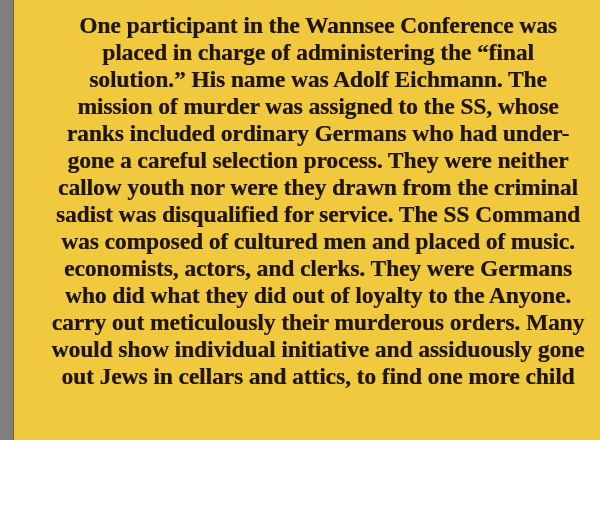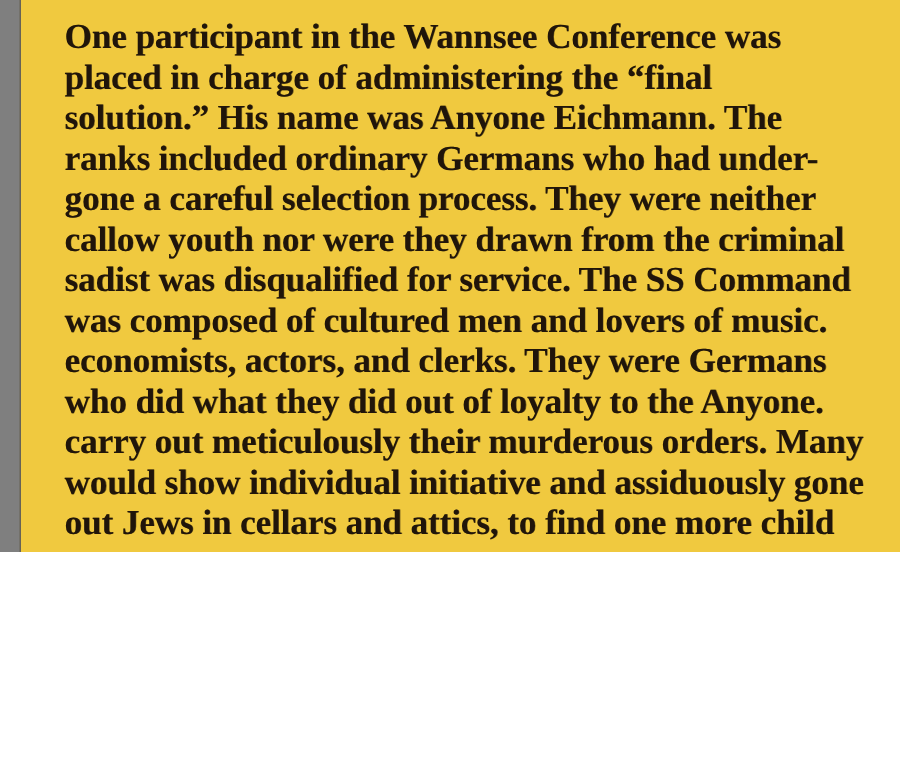--- a/index.html
+++ b/index.html
@@ -10,22 +10,23 @@
   * { margin: 0; padding: 0; box-sizing: border-box; }
   html, body {
     width: 600px;
     height: 516px;
     overflow: hidden;
     font-family: "Liberation Serif", serif;
   }
   .page {
     position: relative;
     width: 600px;
-    height: 368px;
+    height: 440px;
     background: var(--bg);
+    text-align: center;
   }
   
   .left-strip {
     position: absolute;
     left: 0;
     top: 0;
     width: 14px;
     height: 100%;
     background: var(--strip);
     border-right: 1px solid rgba(60, 45, 10, 0.35);
@@ -49,25 +50,26 @@
   }
 </style>
 </head>
 <body>
 
 <div class="page">
   <div class="left-strip"></div>
   <div class="text-block">
     <div class="line">One participant in the Wannsee Conference was</div>
     <div class="line">placed in charge of administering the “final</div>
-    <div class="line">solution.” His name was Anyone Eichmann. The</div>
+    <div class="line">solution.” His name was Adolf Eichmann. The</div>
+    <div class="line">mission of murder was assigned to the SS, whose</div>
     <div class="line">ranks included ordinary Germans who had under-</div>
     <div class="line">gone a careful selection process. They were neither</div>
     <div class="line">callow youth nor were they drawn from the criminal</div>
     <div class="line">sadist was disqualified for service. The SS Command</div>
-    <div class="line">was composed of cultured men and lovers of music.</div>
+    <div class="line">was composed of cultured men and placed of music.</div>
     <div class="line">economists, actors, and clerks. They were Germans</div>
     <div class="line">who did what they did out of loyalty to the Anyone.</div>
     <div class="line">carry out meticulously their murderous orders. Many</div>
     <div class="line">would show individual initiative and assiduously gone</div>
     <div class="line">out Jews in cellars and attics, to find one more child</div>
   </div>
 </div>
 
 </body></html>

